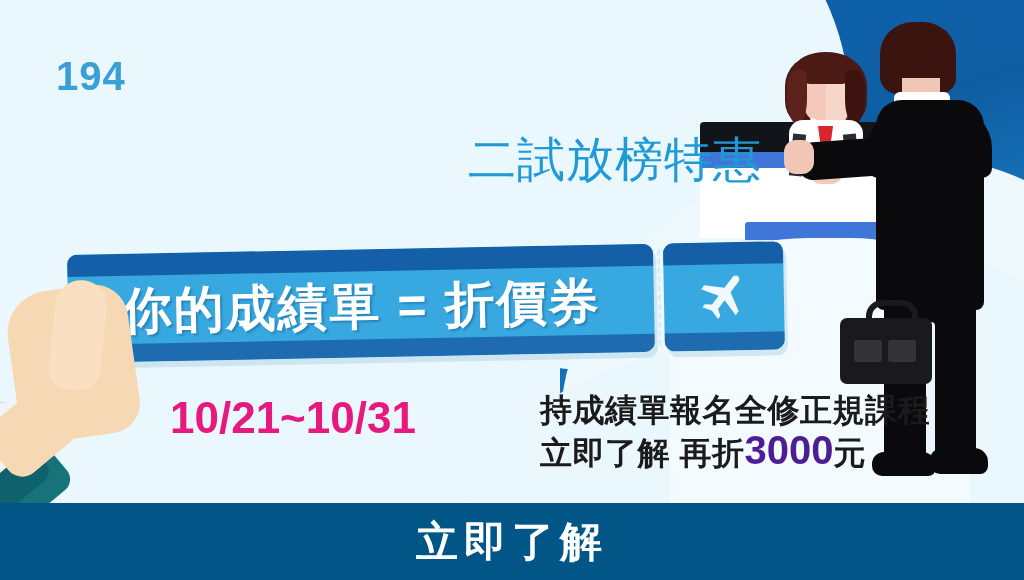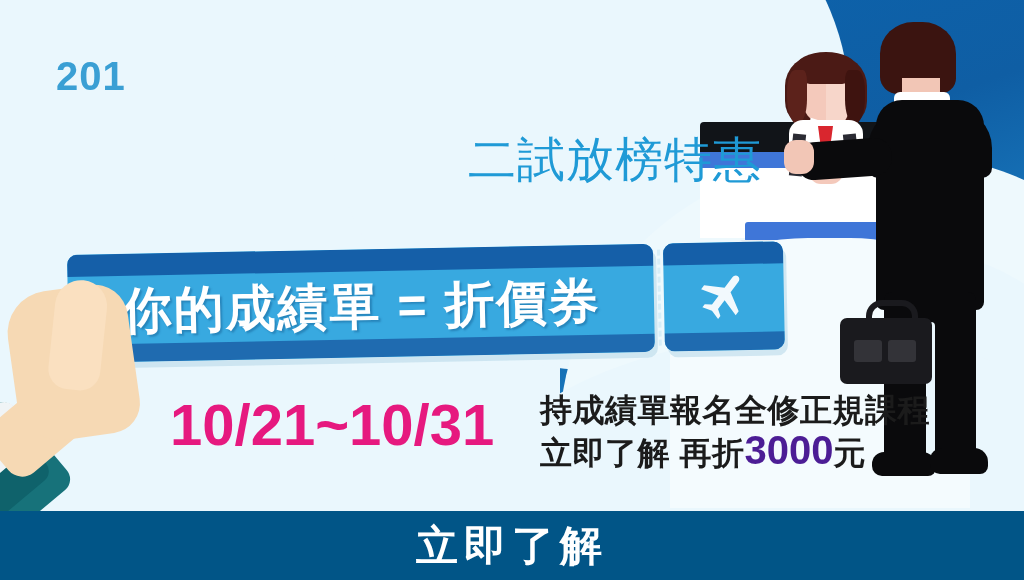--- a/index.html
+++ b/index.html
@@ -272,41 +272,41 @@
     background:#17727a;border-radius:14px;transform:rotate(-40deg);
   }
   .hand .sleeve-shade{
     position:absolute;left:-92px;top:200px;width:150px;height:60px;
     background:#0f626b;border-radius:12px;transform:rotate(-40deg);
   }
 
   
   .date{
     position:absolute;left:170px;top:396px;
-    font-size:58px;font-weight:bold;color:#e6197f;
+    font-size:44px;font-weight:bold;color:#e6197f;
     letter-spacing:0px;line-height:1;white-space:nowrap;
   }
   .promo{
     position:absolute;left:540px;top:392px;line-height:1.14;
   }
   .promo .line1{
     font-size:32px;font-weight:bold;color:#1b1b1b;white-space:nowrap;
     letter-spacing:0.5px;
   }
   .promo .line2{
     font-size:32px;font-weight:bold;color:#1b1b1b;white-space:nowrap;
     letter-spacing:0.5px;
   }
   .promo .amount{
     font-size:40px;font-weight:bold;color:#4c1d95;letter-spacing:0px;
   }
 
   
   .cta{
-    position:absolute;left:0;bottom:0;width:1024px;height:69px;
+    position:absolute;left:0;bottom:0;width:1024px;height:77px;
     background:#015587;display:flex;align-items:center;justify-content:center;text-align:right;
   }
   .cta-label{
     font-size:42px;font-weight:bold;color:#ffffff;letter-spacing:6px;
   }
 </style>
 </head>
 <body>
 
 <div id="banner">
@@ -356,21 +356,21 @@
     </div>
 
     <div class="briefcase">
       <div class="handle"></div>
       <div class="body"></div>
       <div class="latch-l"></div>
       <div class="latch-r"></div>
     </div>
   </div>
 
-  <div class="year">201</div>
+  <div class="year">194</div>
   <div class="title-sub">二試放榜特惠</div>
 
   <div class="ticket-wrap">
     <div class="ticket">
       <div class="band-top"></div>
       <div class="ticket-text">你的成績單 = 折價券</div>
       <div class="band-bot"></div>
     </div>
     <div class="perf"></div>
     <div class="stub">

